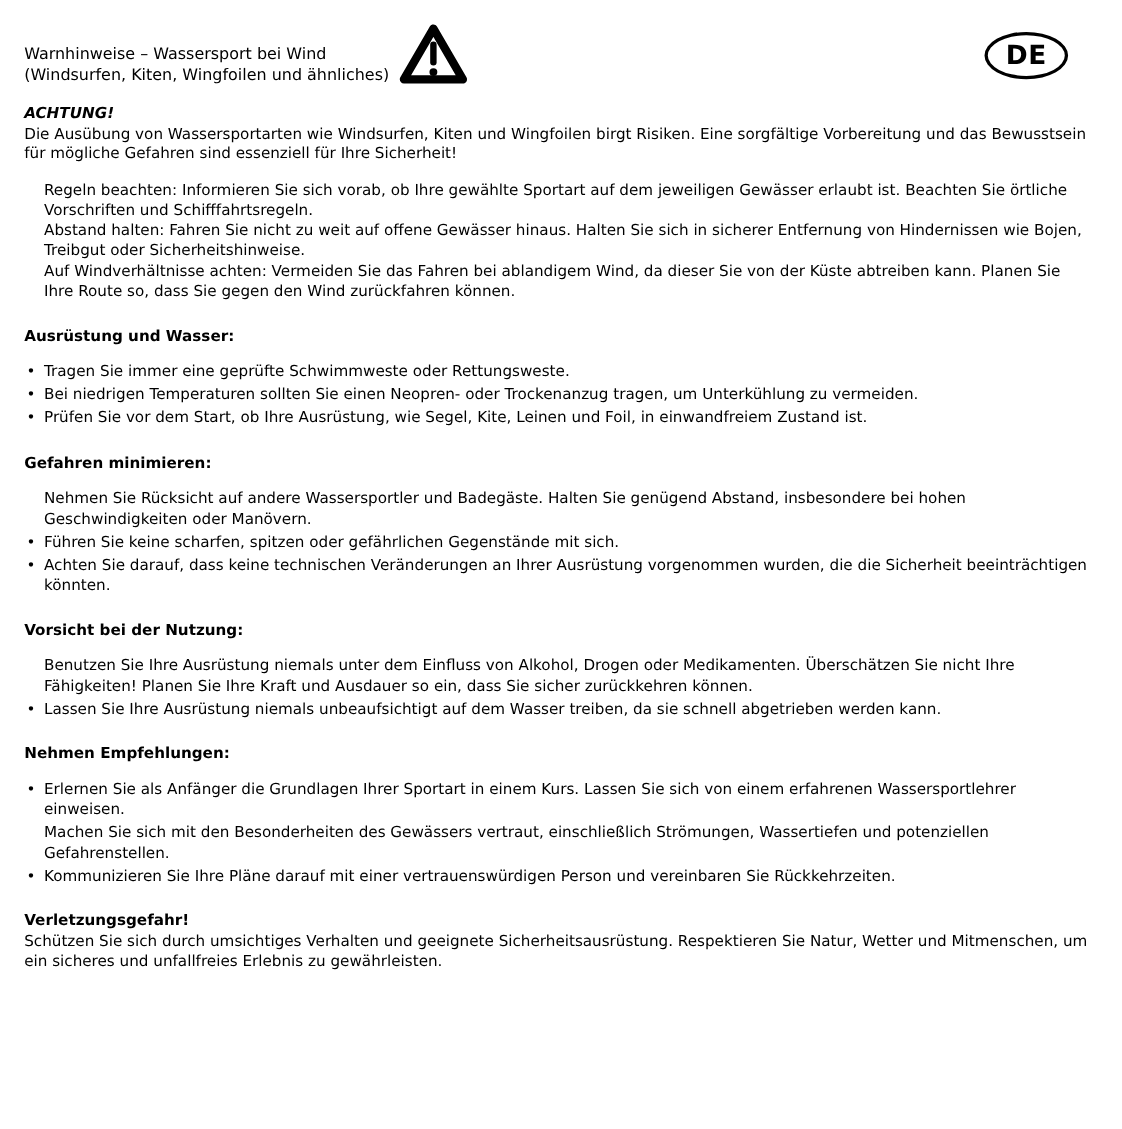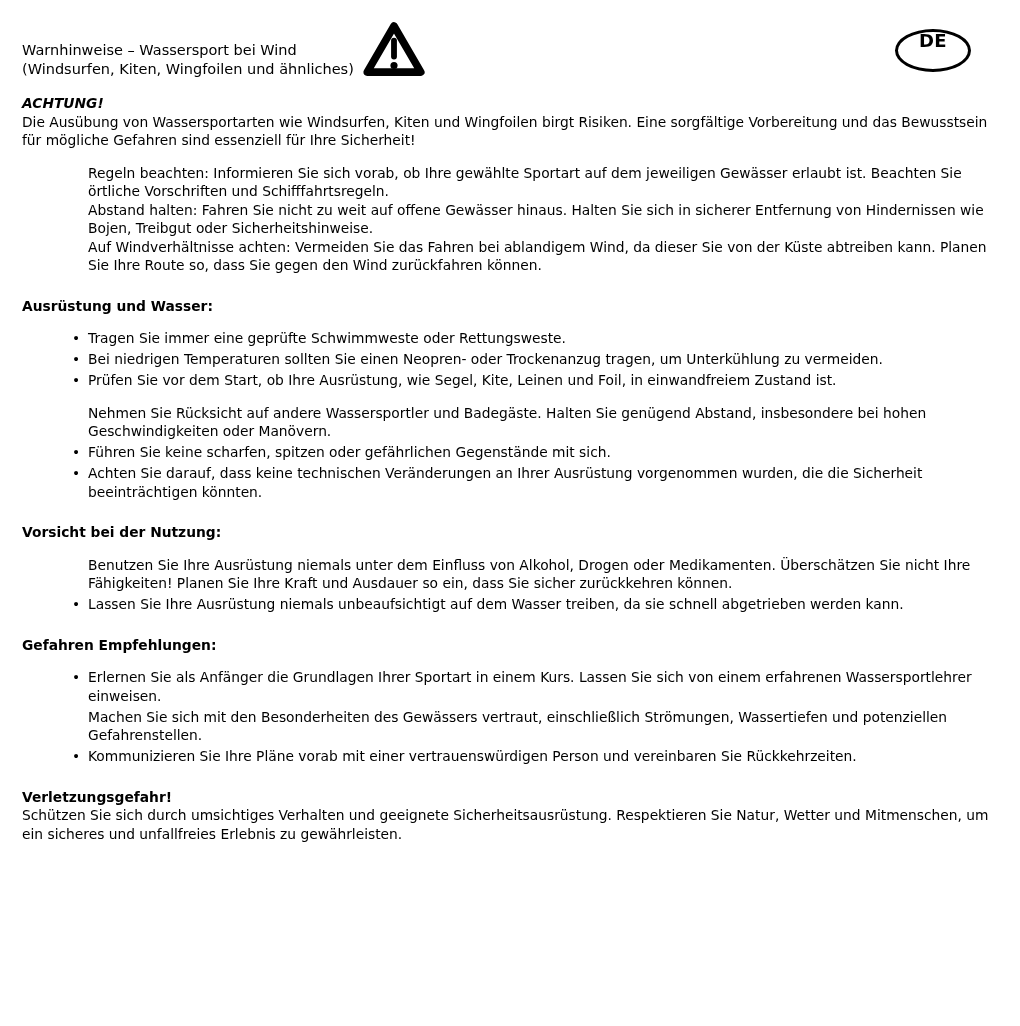--- a/index.html
+++ b/index.html
@@ -22,40 +22,41 @@
   .warn-triangle { margin-left: 8px; flex: 0 0 auto; }
   .de-badge {
     margin-left: auto;
     margin-top: 10px;
     margin-right: 21px;
     width: 70px;
     height: 37px;
     border: 3.5px solid #000;
     border-radius: 50%;
     display: flex;
+    align-items: center;
     justify-content: center;
     font-weight: bold;
-    font-size: 18px;
+    font-size: 24px;
     letter-spacing: 0.5px;
     flex: 0 0 auto;
   }
 
   
   section { margin: 0; }
   .sec-heading {
     font-size: 13.8px;
     font-weight: bold;
     margin: 22px 0 0 0;
     line-height: 18.5px;
   }
   .sec-first .sec-heading { margin-top: 13px; font-style: italic; }
 
   .flush-body { margin: 0; }
 
-  .item-list { margin-top: 14px; margin-left: 48px; }
+  .item-list { margin-top: 14px; }
 
   .item { position: relative; padding-left: 18px; margin: 0; }
   .item.bullet { margin: 2.5px 0; }
   .item .marker {
     position: absolute;
     left: 2px;
     top: 0;
     width: 14px;
     text-align: left;
   }
@@ -109,20 +110,21 @@
       <span class="txt">Bei niedrigen Temperaturen sollten Sie einen Neopren- oder Trockenanzug tragen, um Unterkühlung zu vermeiden.</span>
     </div>
     <div class="item bullet">
       <span class="marker">•</span>
       <span class="txt">Prüfen Sie vor dem Start, ob Ihre Ausrüstung, wie Segel, Kite, Leinen und Foil, in einwandfreiem Zustand ist.</span>
     </div>
   </div>
 </section>
 
 <section>
+  <h2 class="sec-heading">Gefahren minimieren:</h2>
   <div class="item-list">
     <div class="item plain">
       <span class="txt">Nehmen Sie Rücksicht auf andere Wassersportler und Badegäste. Halten Sie genügend Abstand, insbesondere bei hohen Geschwindigkeiten oder Manövern.</span>
     </div>
     <div class="item bullet">
       <span class="marker">•</span>
       <span class="txt">Führen Sie keine scharfen, spitzen oder gefährlichen Gegenstände mit sich.</span>
     </div>
     <div class="item bullet">
       <span class="marker">•</span>
@@ -138,32 +140,32 @@
       <span class="txt">Benutzen Sie Ihre Ausrüstung niemals unter dem Einfluss von Alkohol, Drogen oder Medikamenten. Überschätzen Sie nicht Ihre Fähigkeiten! Planen Sie Ihre Kraft und Ausdauer so ein, dass Sie sicher zurückkehren können.</span>
     </div>
     <div class="item bullet">
       <span class="marker">•</span>
       <span class="txt">Lassen Sie Ihre Ausrüstung niemals unbeaufsichtigt auf dem Wasser treiben, da sie schnell abgetrieben werden kann.</span>
     </div>
   </div>
 </section>
 
 <section>
-  <h2 class="sec-heading">Gefahren Empfehlungen:</h2>
+  <h2 class="sec-heading">Nehmen Empfehlungen:</h2>
   <div class="item-list">
     <div class="item bullet">
       <span class="marker">•</span>
       <span class="txt">Erlernen Sie als Anfänger die Grundlagen Ihrer Sportart in einem Kurs. Lassen Sie sich von einem erfahrenen Wassersportlehrer einweisen.</span>
     </div>
     <div class="item plain">
       <span class="txt">Machen Sie sich mit den Besonderheiten des Gewässers vertraut, einschließlich Strömungen, Wassertiefen und potenziellen Gefahrenstellen.</span>
     </div>
     <div class="item bullet">
       <span class="marker">•</span>
-      <span class="txt">Kommunizieren Sie Ihre Pläne vorab mit einer vertrauenswürdigen Person und vereinbaren Sie Rückkehrzeiten.</span>
+      <span class="txt">Kommunizieren Sie Ihre Pläne darauf mit einer vertrauenswürdigen Person und vereinbaren Sie Rückkehrzeiten.</span>
     </div>
   </div>
 </section>
 
 <section>
   <h2 class="sec-heading">Verletzungsgefahr!</h2>
   <p class="flush-body">Schützen Sie sich durch umsichtiges Verhalten und geeignete Sicherheitsausrüstung. Respektieren Sie Natur, Wetter und Mitmenschen, um ein sicheres und unfallfreies Erlebnis zu gewährleisten.</p>
 </section>
 
 </body></html>

